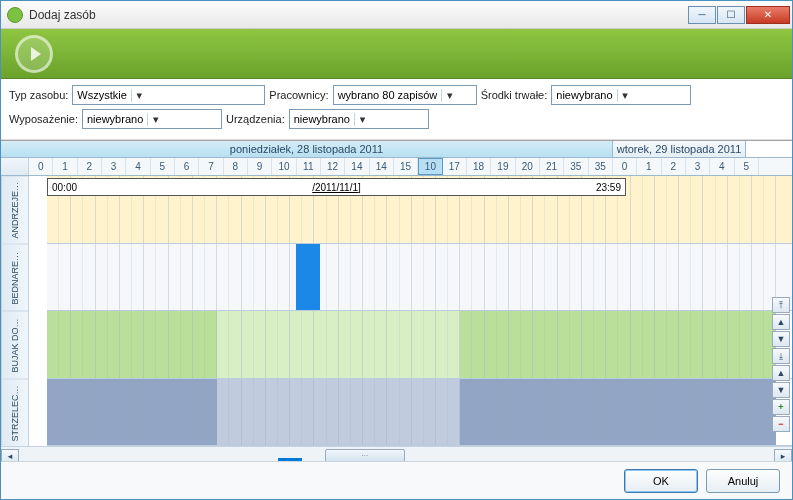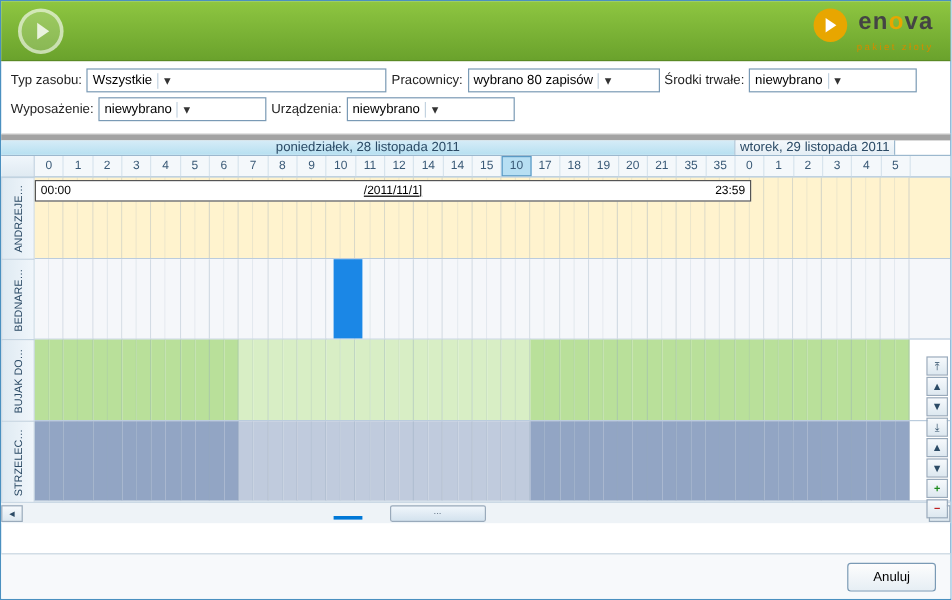--- a/index.html
+++ b/index.html
@@ -21,34 +21,34 @@
   .greenheader .logo .sub { font-size: 8px; color: #d18b00; letter-spacing: 2px; text-align: right; }
   .greenheader .logo .play { display:inline-block; width:28px; height:28px; border-radius:50%; background:#e8a600; vertical-align:middle; margin-right:6px; position:relative;}
   .greenheader .logo .play::after { content:""; position:absolute; left:10px; top:8px; border-left:9px solid #fff; border-top:6px solid transparent; border-bottom:6px solid transparent;}
   .filters { padding: 6px 8px; border-bottom: 1px solid #ddd; }
   .filters .row { display: flex; align-items: center; gap: 4px; margin-bottom: 4px; flex-wrap: wrap; }
   .filters label { color: #222; }
   .filters .combo { display: inline-flex; align-items: center; border: 1px solid #7a9ab5; background: #fff; height: 20px; padding: 0 2px 0 4px; }
   .filters .combo span { white-space: nowrap; }
   .filters .combo .arrow { width: 16px; text-align: center; color: #333; margin-left: 4px; border-left:1px solid #c3d3e0;}
   .calendar { position: relative; height: 320px; }
-  .dateheader { display: flex; height: 18px; border-top: 5px solid #a3a3a3; border-bottom: 1px solid #9cb8ce; }
+  .dateheader { display: flex; height: 18px; border-top: 1px solid #a3a3a3; border-bottom: 1px solid #9cb8ce; }
   .dateheader .dh { text-align: center; background: linear-gradient(#d6ecf7,#b7e0f1); font-size: 11px; color: #2b4a65; display:flex; align-items:center; justify-content:center; border-right:1px solid #9cb8ce;}
   .dateheader .dh:first-child { width: 612px; }
   .dateheader .dh:last-child { width: 133px; background: linear-gradient(#f4f8fb,#e4eef5); }
   .hourheader { display: flex; height: 18px; border-bottom: 1px solid #9cb8ce; background: #f4f8fb; }
   .hourheader .leftgap { width: 28px; border-right: 1px solid #c3d3e0; background: linear-gradient(#f0f6fb,#dfeaf2); }
   .hourheader .hours { display: flex; flex: 1; overflow: hidden; }
   .hourheader .hr { width: 24.33px; text-align: center; font-size: 10px; color: #3a5a77; border-right: 1px solid #d8e4ed; display:flex; align-items:center; justify-content:center; position:relative;}
   .hourheader .hr.sel { background: #b7dff3; border:1px solid #5a9ac5; }
   .marker { position:absolute; height:3px; background:#0078d7; bottom:-1px; left:277px; width:24px; z-index:3;}
   .rowsarea { position: relative; height: 270px; overflow: hidden; display:flex;}
   .rowlabels { width: 28px; display: flex; flex-direction: column; }
   .rowlabels .rl { flex: 1; border: 1px solid #c3d3e0; border-top:none; background: linear-gradient(to right,#f0f6fb,#dfeaf2); writing-mode: vertical-rl; transform: rotate(180deg); font-size: 9px; color: #2b4a65; display: flex; align-items: center; justify-content: center; text-align:center; overflow:hidden;}
-  .lanes { flex:1; position:relative; }
+  .lanes { flex:1; position:relative;margin-left:18px; }
   .lane { position:absolute; left:0; right:0; height:67.5px; border-bottom:1px solid #bcd; }
   .lane .cells { display:flex; height:100%; }
   .lane .cell { border-right:1px solid rgba(150,170,190,0.35); height:100%; }
   .lane .cell.half { border-right:1px solid rgba(150,170,190,0.18);}
   .lane0 { top:0; background:#fff3ce; }
   .lane0 .cell { background:#fff3ce; }
   .lane0 .booking { position:absolute; top:2px; left:0; right:166px; height:18px; background:#fff; border:1px solid #555; display:flex; align-items:center; justify-content:space-between; padding:0 4px; font-size:10px;}
   .lane0 .booking .mid { position:absolute; left:50%; transform:translateX(-50%);text-decoration:underline;}
   .lane1 { top:67.5px; background:#f5f7fa; }
   .lane1 .cell { background:#f5f7fa; }
@@ -69,39 +69,43 @@
   .hscroll .ar { width:18px; height:14px; border:1px solid #9ab; background:linear-gradient(#f6f9fc,#dde8f0); display:flex; align-items:center; justify-content:center; font-size:9px; color:#2b4a65;}
   .footer { position:absolute; bottom:0; left:0; right:0; height:38px; border-top:1px solid #c9d6e0; display:flex; align-items:center; justify-content:flex-end; padding:0 12px; gap:8px; background:#f7f9fb;}
   .footer button { width:74px; height:24px; border:1px solid #7a9ab5; background:linear-gradient(#fdfdfd,#e6eef4); font-size:11px; border-radius:3px;}
   .footer button.ok { border:1px solid #3b79b0; box-shadow:0 0 0 1px #8ec5f0 inset;}
 </style>
 </head>
 <body>
 
 <div class="window">
 
+  <div class="titlebar">
+    <span class="icon"></span>
+    <span class="title">Dodaj zasób</span>
+    <div class="winbtns">
+      <div class="winbtn">─</div>
+      <div class="winbtn">☐</div>
+      <div class="winbtn close">✕</div>
+    </div>
+  </div>
 
   <div class="greenheader">
     <div class="circle"></div>
-    <div class="logo">
-      <span class="play"></span>
-      <span class="enova">en<span class="o">o</span>va</span>
-      <div class="sub">pakiet złoty</div>
-    </div>
   </div>
 
   <div class="filters">
     <div class="row">
       <label>Typ zasobu:</label>
-      <div class="combo" style="width:250px">
+      <div class="combo" style="width:193px">
         <span>Wszystkie</span>
         <span class="arrow">▾</span>
       </div>
       <label>Pracownicy:</label>
-      <div class="combo" style="width:160px">
+      <div class="combo" style="width:144px">
         <span>wybrano 80 zapisów</span>
         <span class="arrow">▾</span>
       </div>
       <label>Środki trwałe:</label>
       <div class="combo" style="width:140px">
         <span>niewybrano</span>
         <span class="arrow">▾</span>
       </div>
     </div>
     <div class="row">
@@ -445,16 +449,17 @@
     <div class="sb">▲</div>
     <div class="sb">▼</div>
     <div class="sb">⤓</div>
     <div class="sb">▲</div>
     <div class="sb">▼</div>
     <div class="sb plus">+</div>
     <div class="sb minus">−</div>
   </div>
 
   <div class="footer">
+    <button class="ok">OK</button>
     <button>Anuluj</button>
   </div>
 
 </div>
 
 </body></html>

